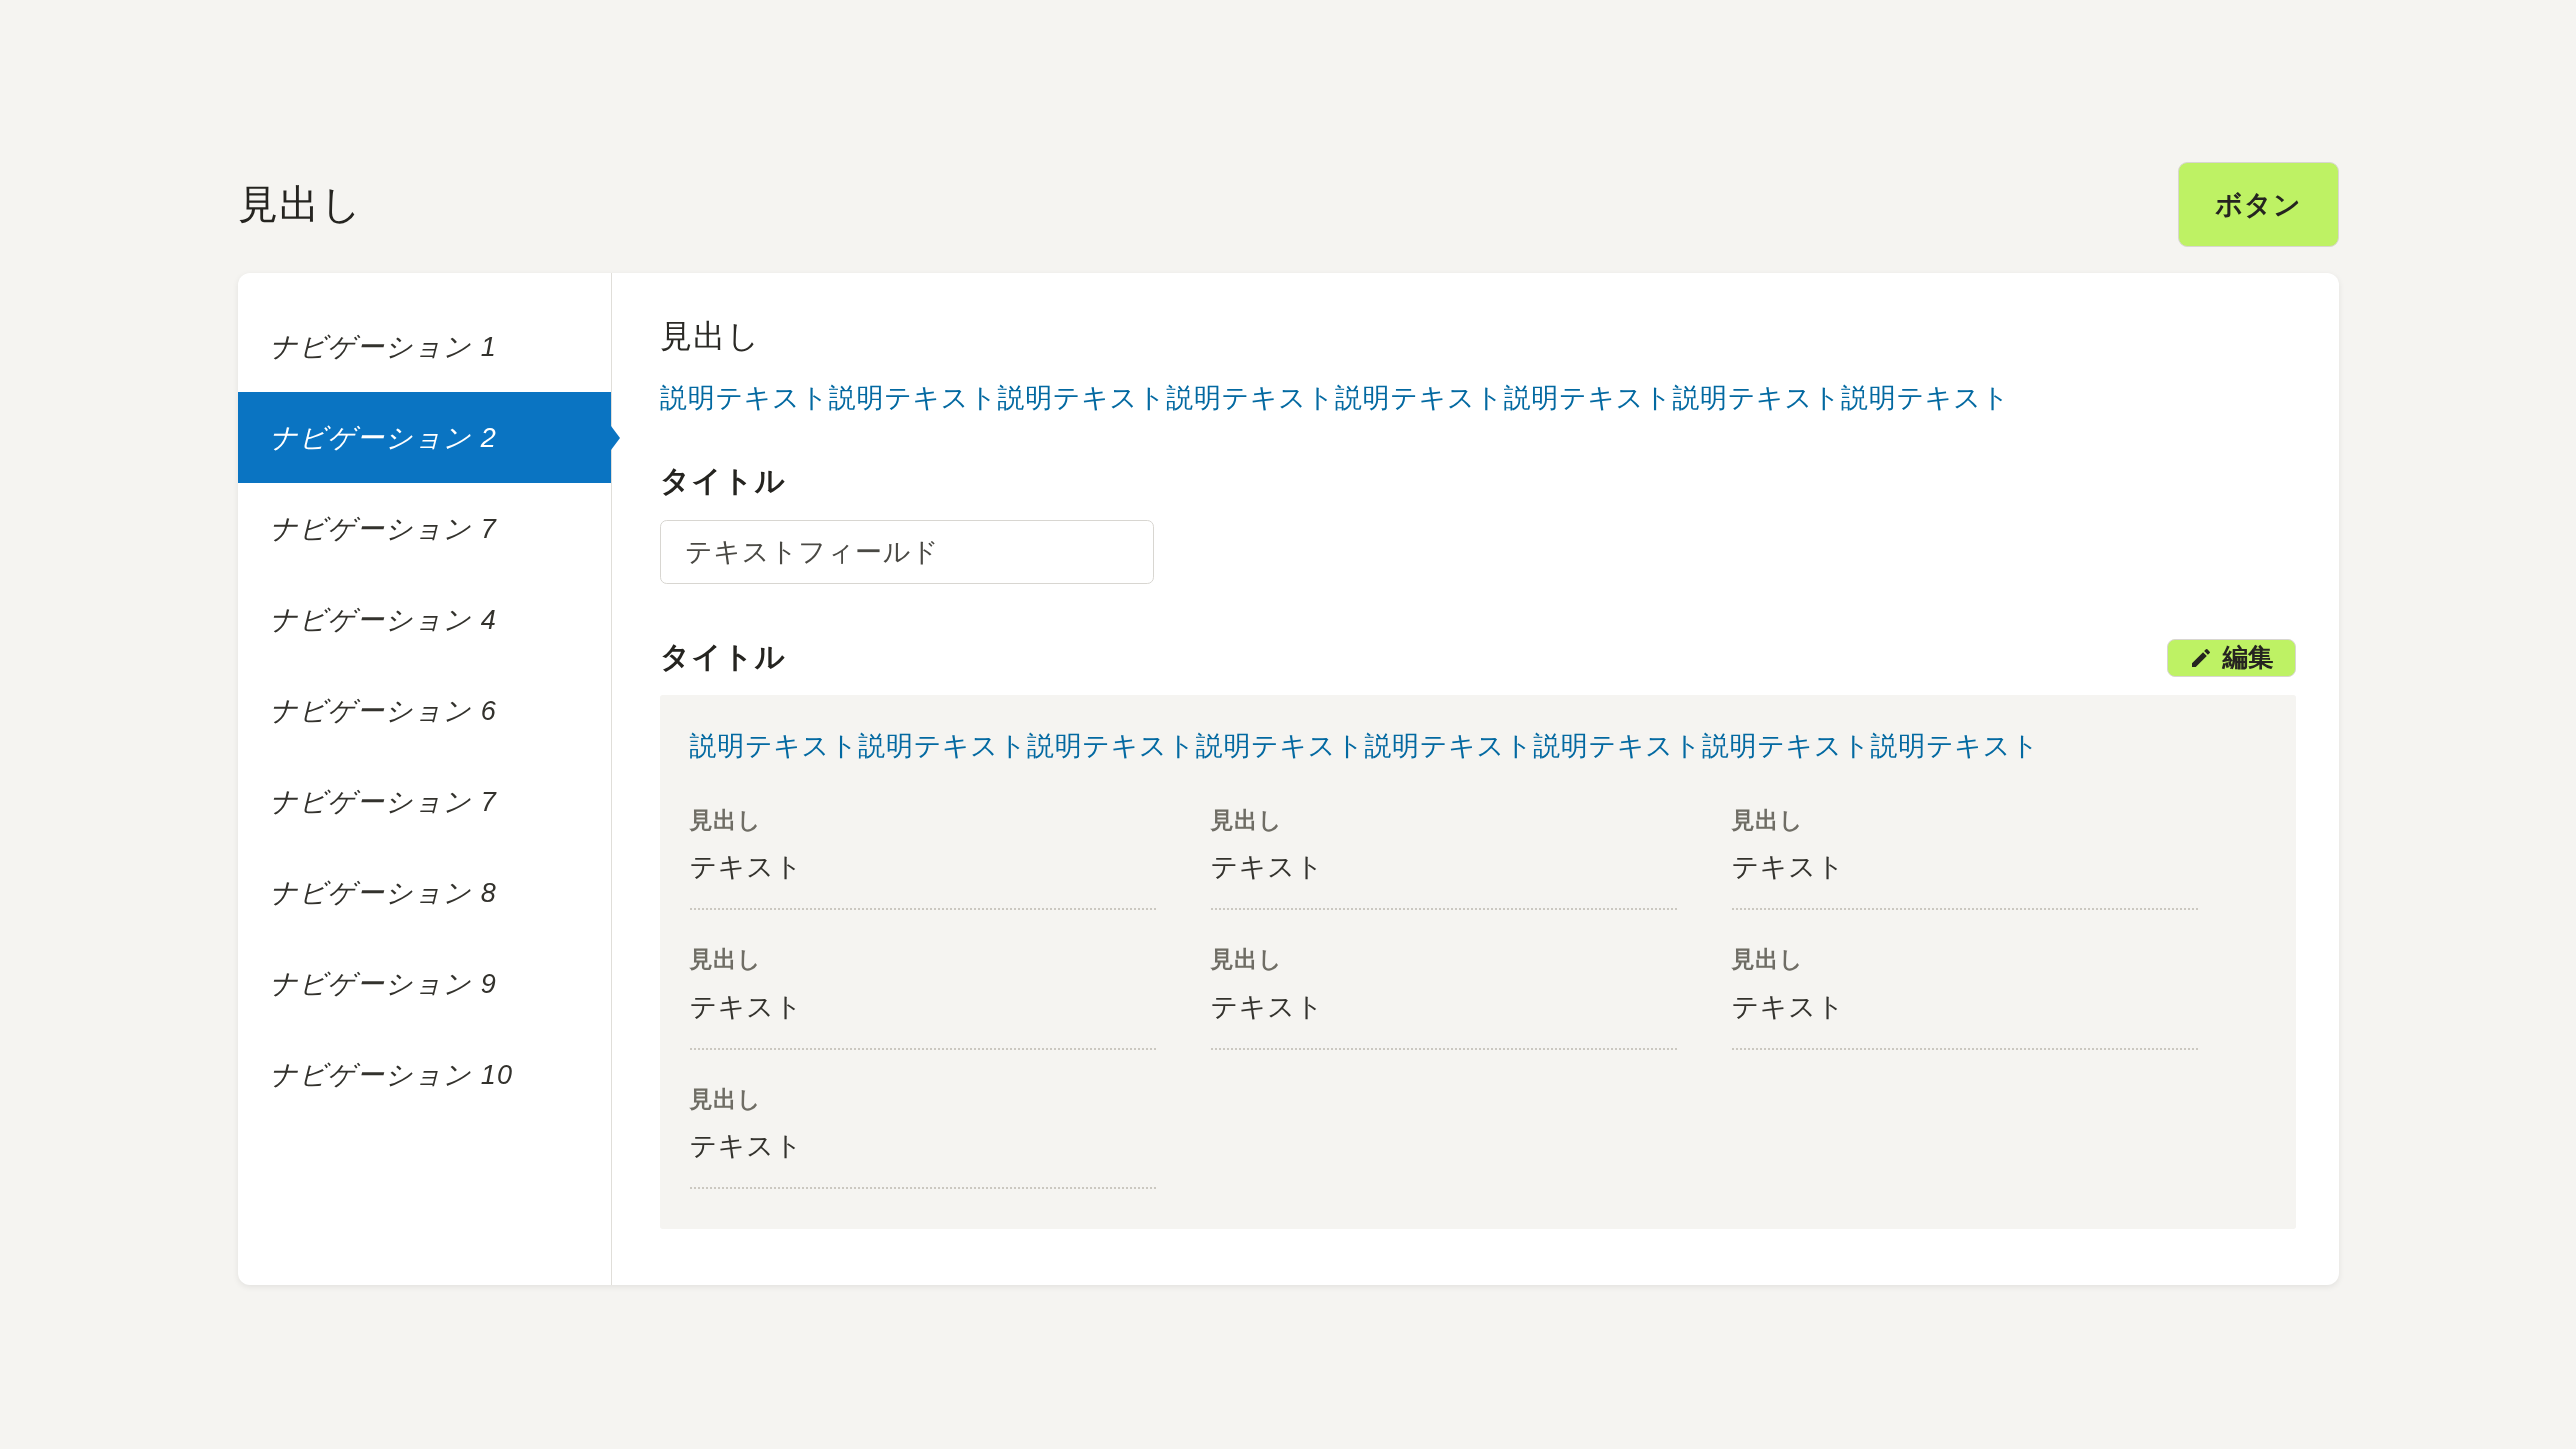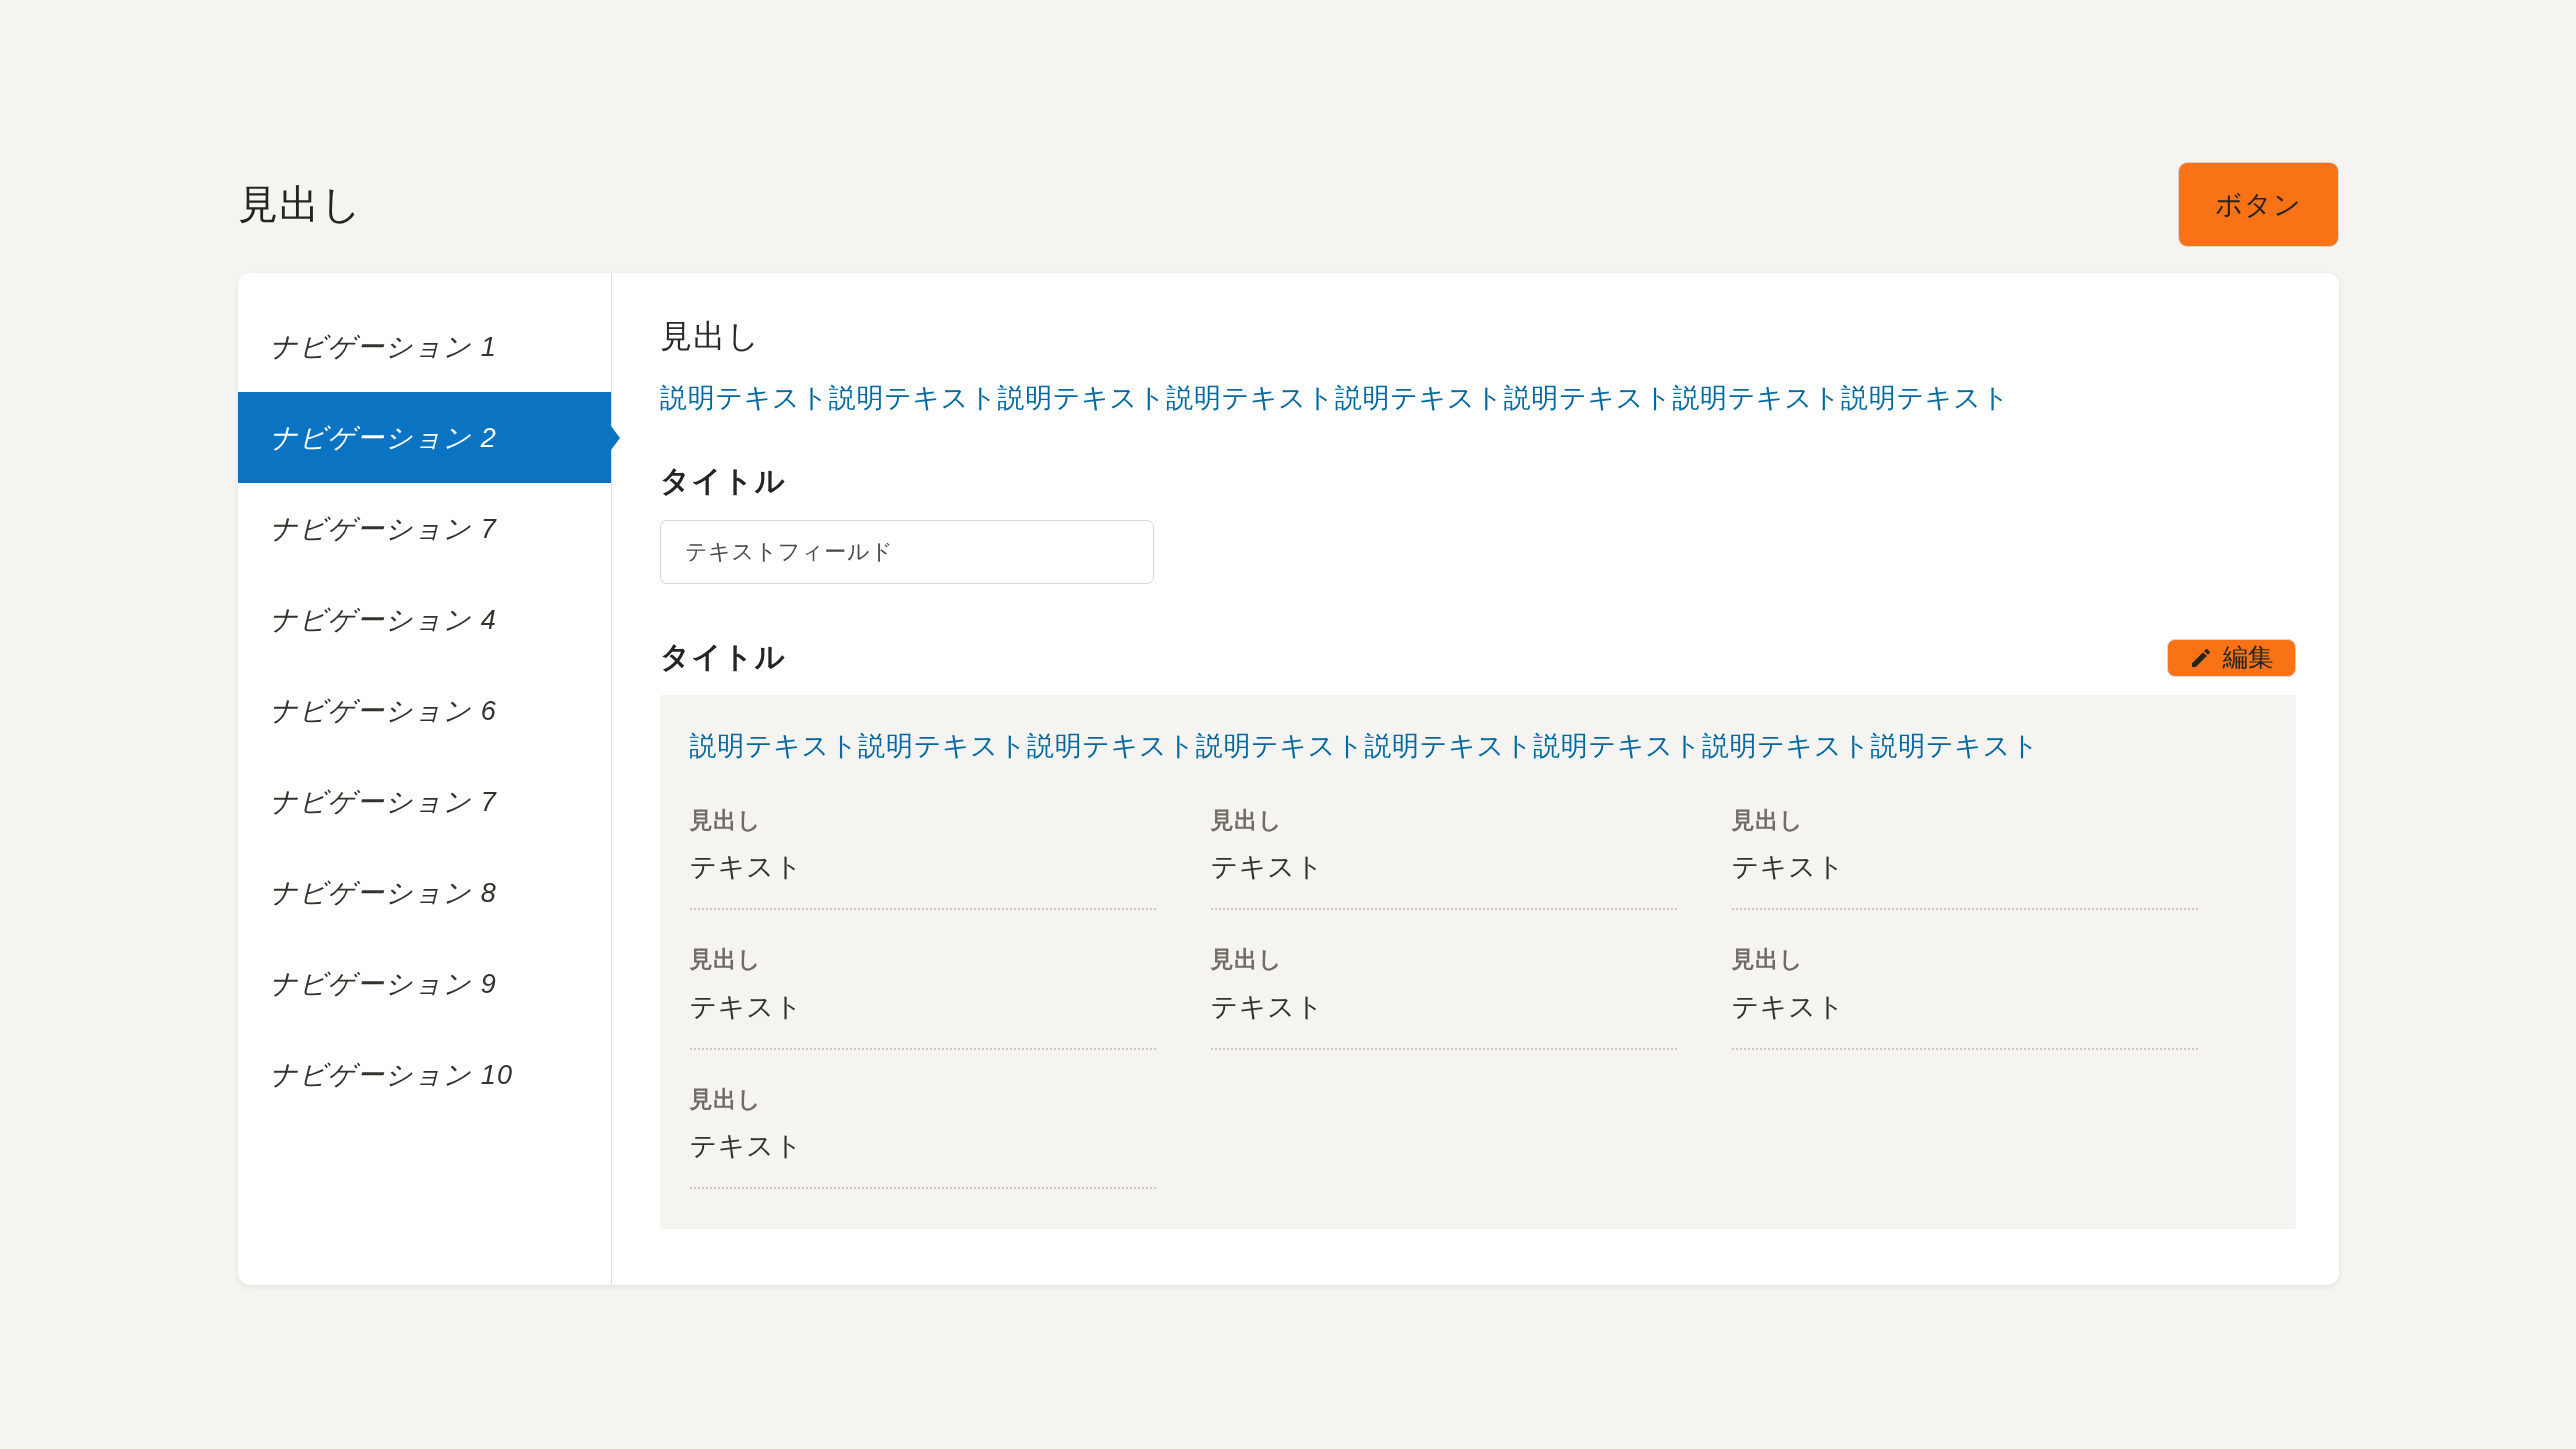--- a/index.html
+++ b/index.html
@@ -12,22 +12,22 @@
   }
   .container { width:2101px; margin:0 0 8px 238px; }
 
   
   .page-header {
     display:flex; justify-content:space-between; align-items:center;
     padding-top:161px; height:248px;
   }
   .page-title { font-size:40px; font-weight:500; color:#252420; letter-spacing:1.3px; }
   .btn {
-    background:#f97316; border:1.3px solid #D8D6D1; border-radius:9.4px;
-    color:#252420; font-weight:normal; cursor:pointer;
+    background:#bef264; border:1.3px solid #D8D6D1; border-radius:9.4px;
+    color:#252420; font-weight:bold; cursor:pointer;
     font-family:inherit;
   }
   .btn-primary { height:85px; padding:0 36px; font-size:27px; letter-spacing:1.3px; }
 
   
   .card {
     margin-top:25px; width:2101px; min-height:1012px;
     background:#fff; border-radius:12px;
     box-shadow:0 2px 6.7px rgba(0,0,0,.08);
     display:flex; overflow:visible;
@@ -55,21 +55,21 @@
   }
 
   
   .main { flex:1 1 auto; padding:42px 43px 43px 48px; }
   .section-heading { font-size:32px; font-weight:400; color:#2B2A26; letter-spacing:1.3px; }
   .description { font-size:27px; line-height:1.45; margin-top:20px; color:#0369a1; letter-spacing:0.7px; }
   .field-label { margin-top:44px; font-size:29.5px; font-weight:bold; color:#252420; letter-spacing:1.3px; }
   .text-field {
     display:block; margin-top:17.4px; width:494px; height:64px;
     border:1.3px solid #D8D6D1; border-radius:6.7px; background:#fff;
-    padding:0 24px; font-size:22px; color:#4A4944;
+    padding:0 24px; font-size:27px; color:#4A4944;
     font-family:inherit; letter-spacing:0.7px;
   }
 
   .detail-header {
     margin-top:54px; display:flex; justify-content:space-between; align-items:center;
   }
   .detail-label { font-size:29.5px; font-weight:bold; color:#252420; letter-spacing:1.3px; }
   .btn-edit {
     height:38px; padding:0 21.5px; font-size:25.5px; border-radius:8px;
     display:flex; align-items:center; gap:9.4px;

